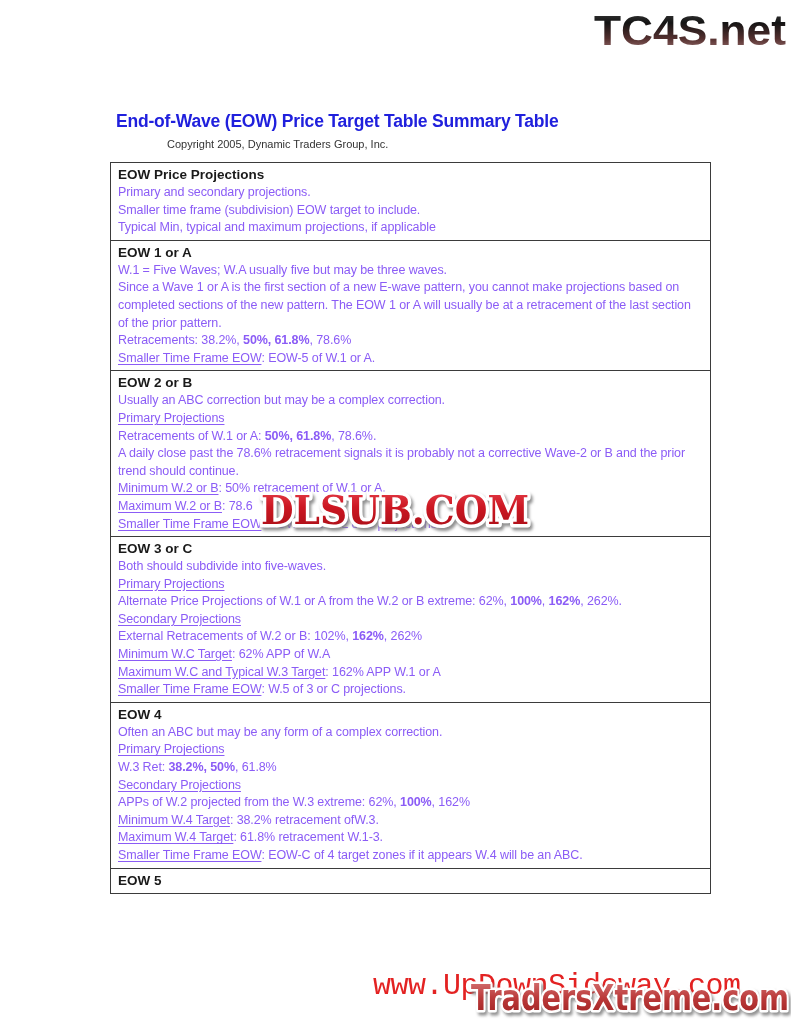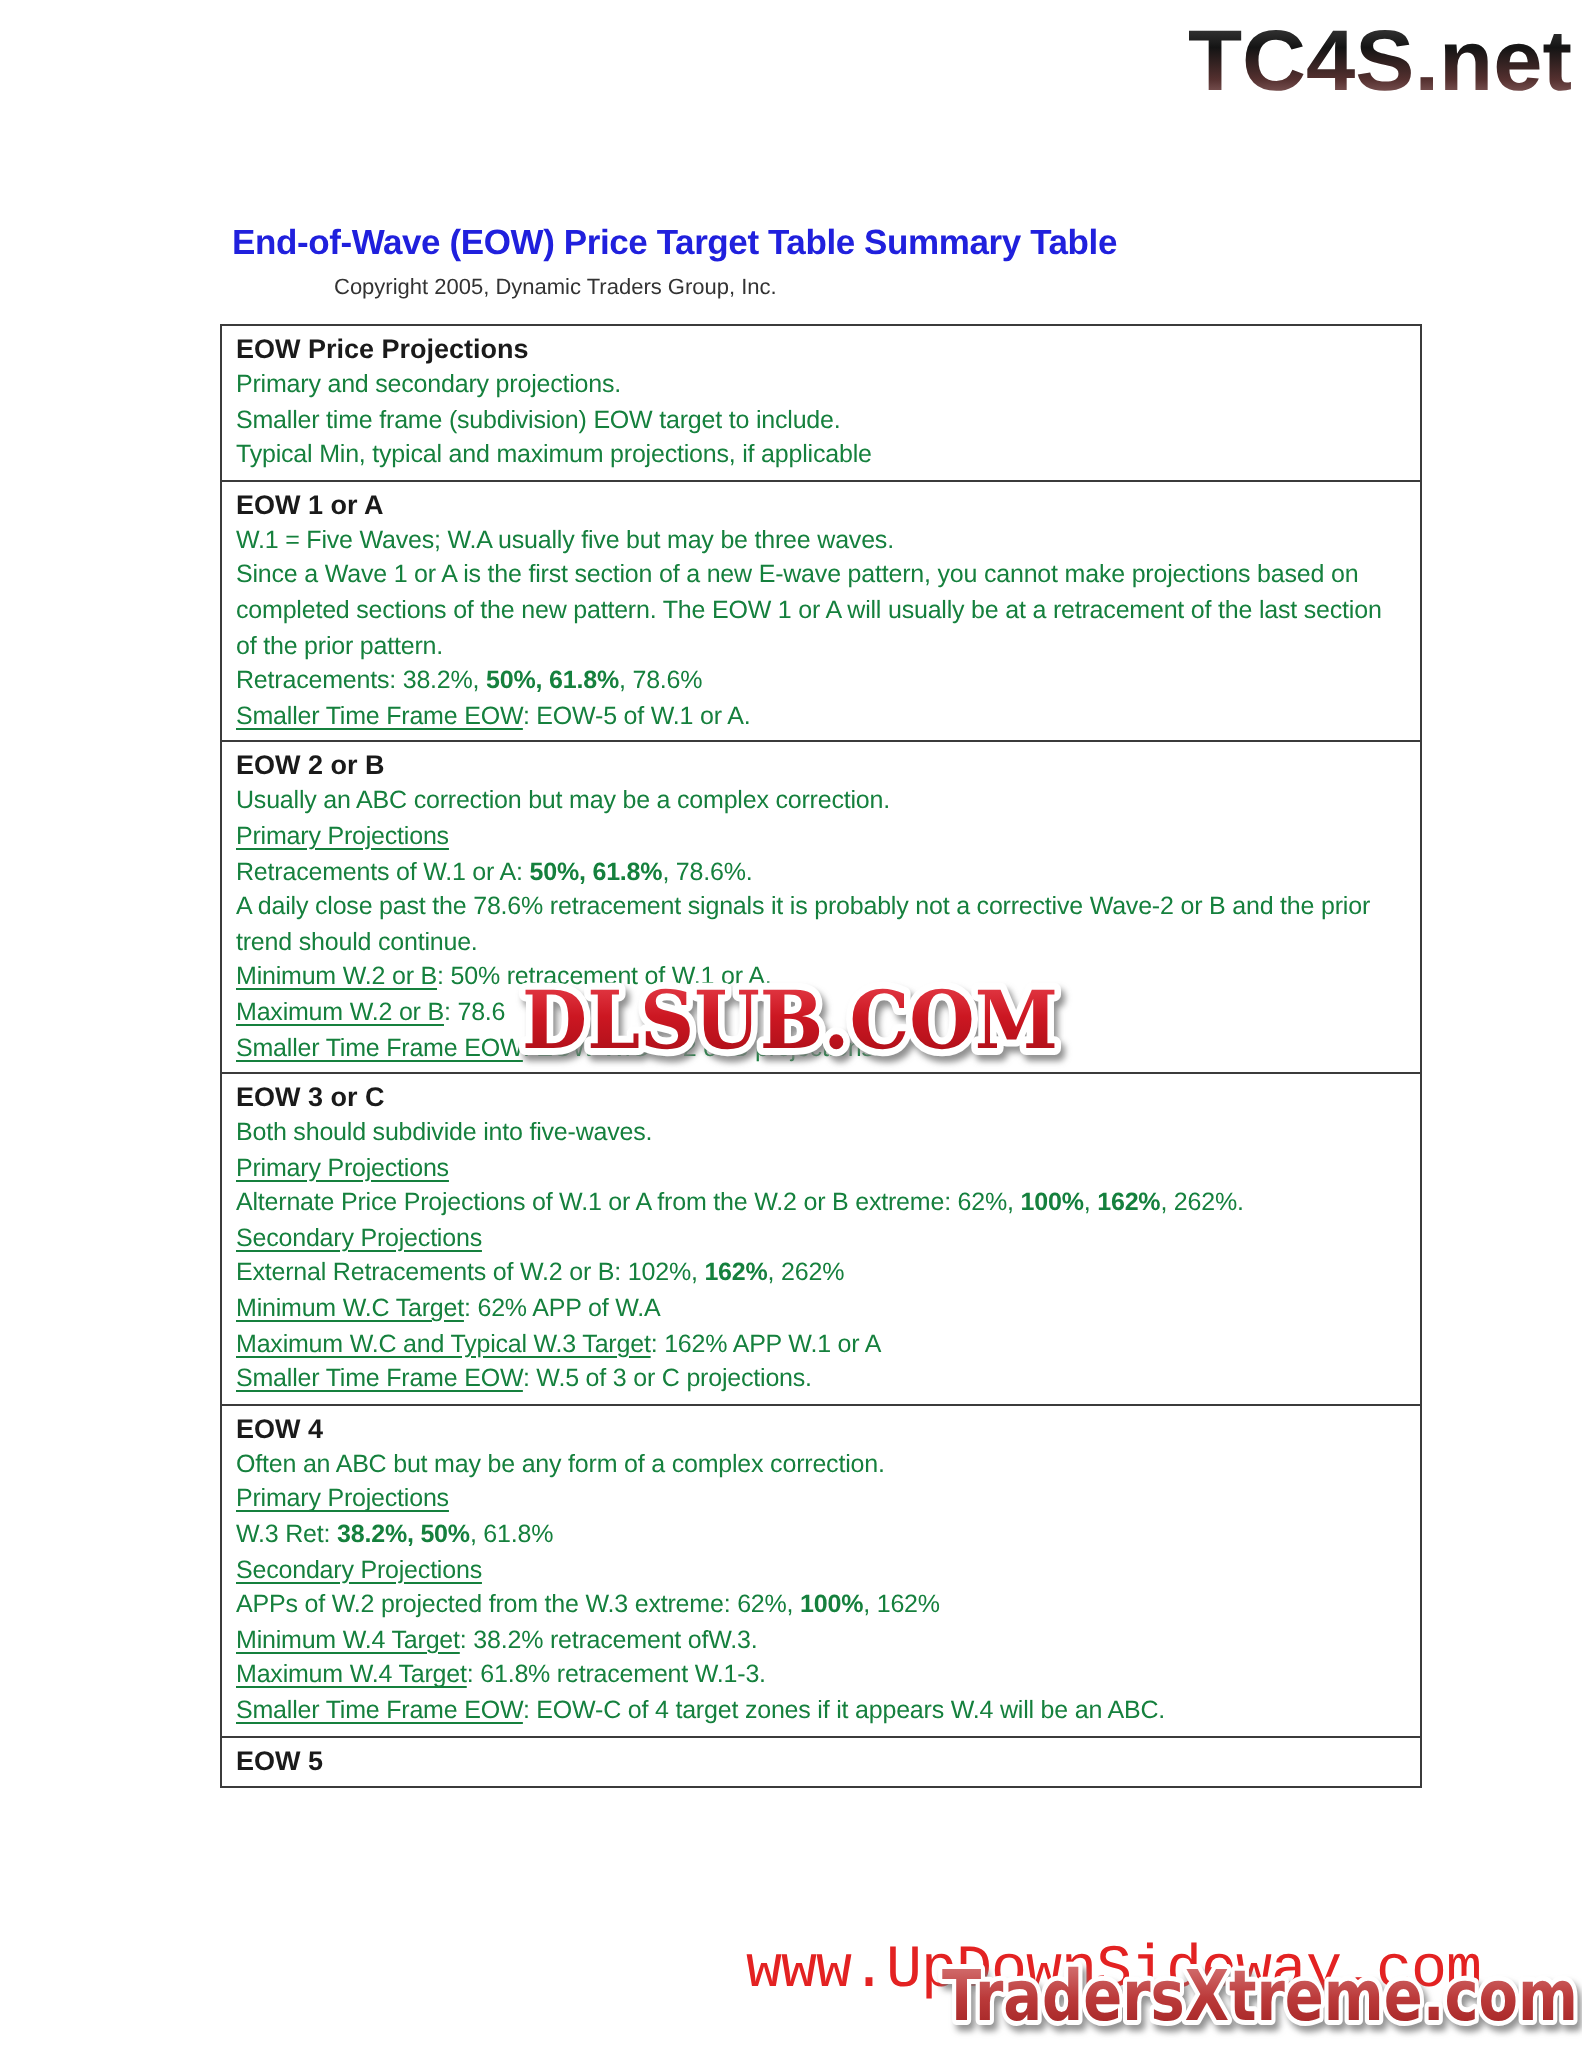--- a/index.html
+++ b/index.html
@@ -36,21 +36,21 @@
 
   
   .eow-table{
     position:absolute;left:110px;top:162px;width:601px;
     border:1px solid var(--border);
     background:#ffffff;
   }
   .sec{padding:2px 8px 3px 7px;}
   .sec + .sec{border-top:1px solid var(--border);}
   .sec-h{font-size:13.5px;line-height:19px;font-weight:bold;color:#1a1a1a;}
-  .line{font-size:12.5px;line-height:17.6px;letter-spacing:-0.1px;color:#15803d;}
+  .line{font-size:12.5px;line-height:17.6px;letter-spacing:-0.1px;color:#8b5cf6;}
   .line .b{font-weight:bold;}
   .line .u{text-decoration:underline;text-underline-offset:2px;}
 
   
   .stamp{
     position:absolute;left:245px;top:478px;width:300px;height:64px;z-index:10;
     filter:drop-shadow(2px 3px 1.5px rgba(125,125,125,0.85));
   }
 
   

